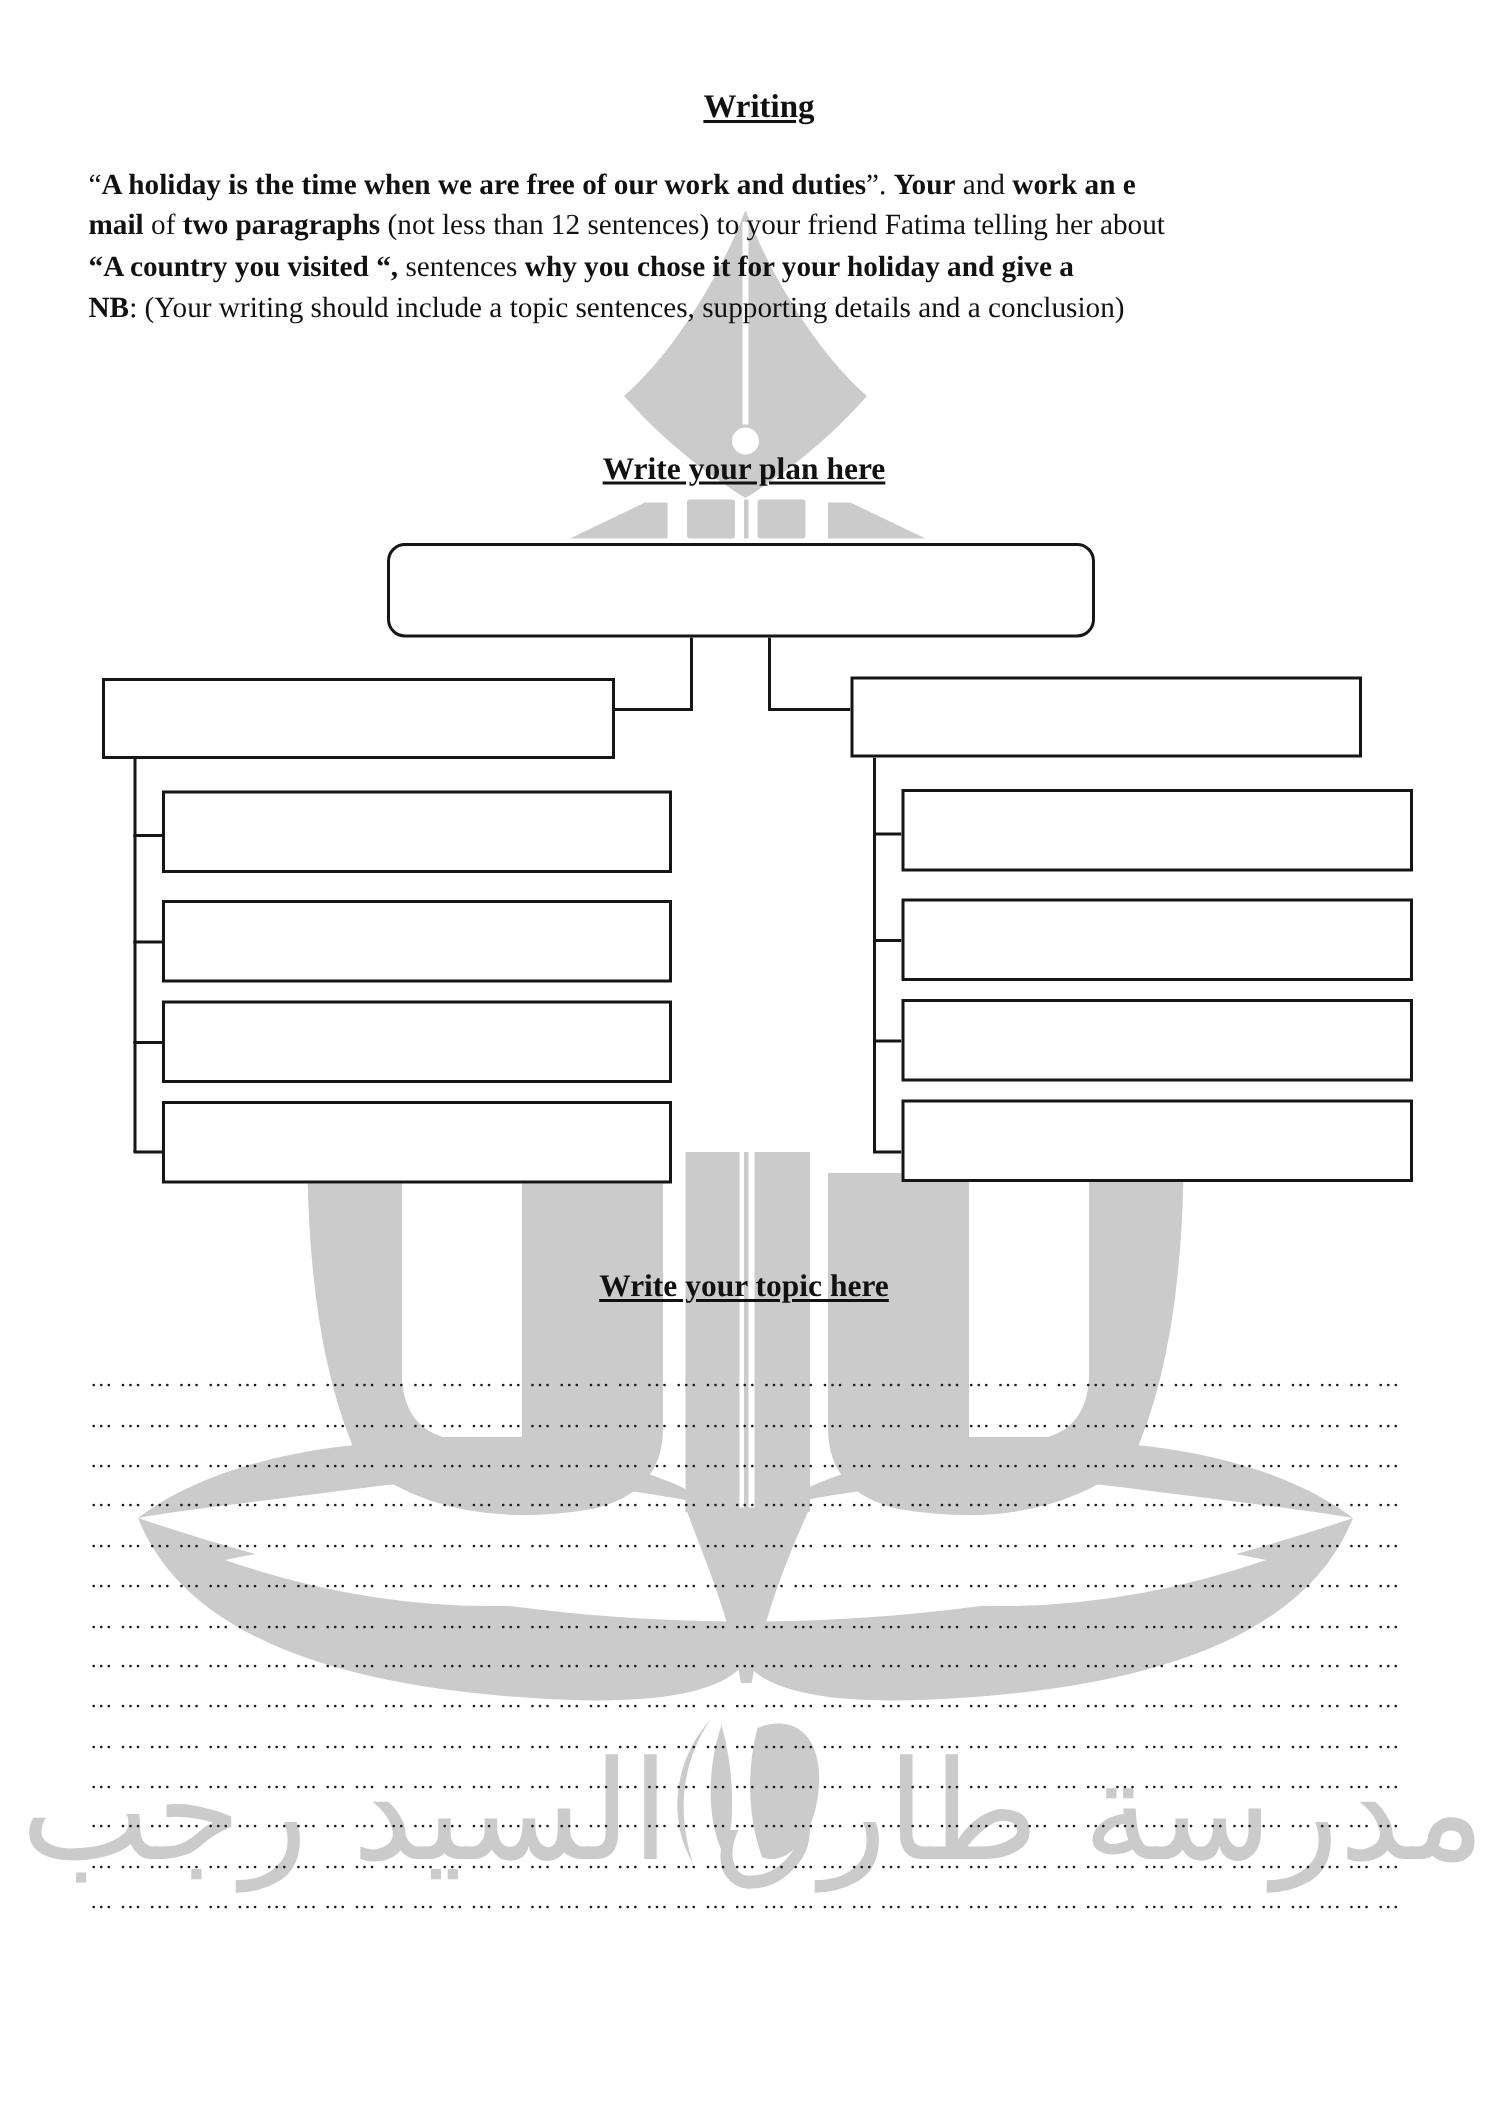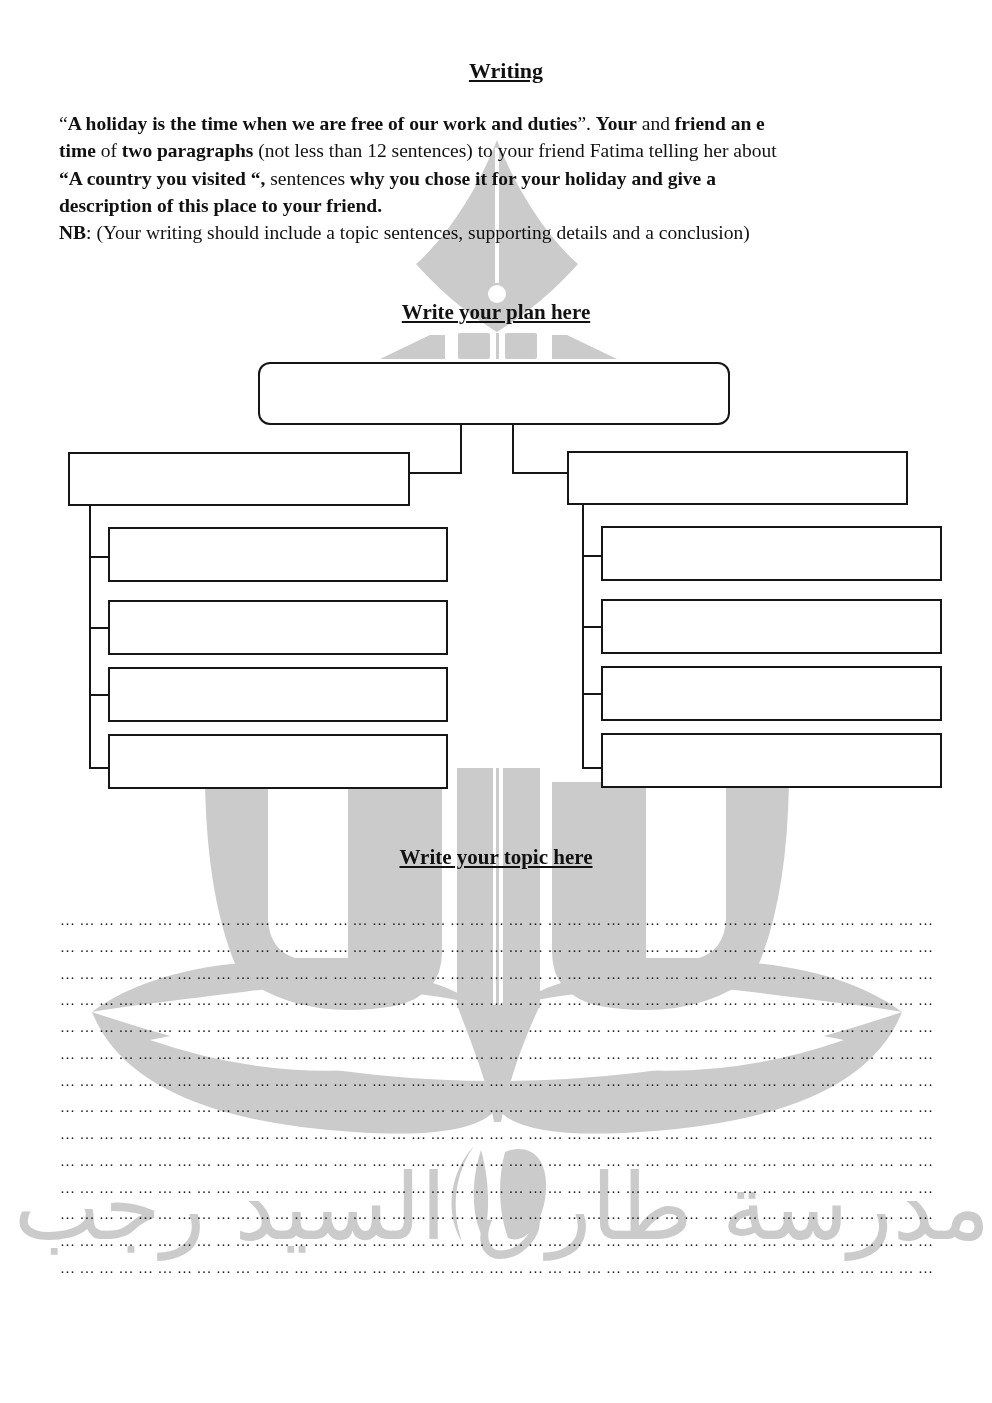--- a/index.html
+++ b/index.html
@@ -72,24 +72,23 @@
       <path class="wm-fill" d="M474 1146 C450 1172 444 1212 462 1242 C450 1205 456 1172 474 1146 Z"></path>
       <path class="wm-fill" d="M481 1150 C471 1180 471 1215 483 1238 C491 1215 489 1178 481 1150 Z"></path>
       <path class="wm-fill" d="M505 1152 C530 1142 548 1158 546 1190 C544 1225 524 1245 508 1238
                                C498 1210 498 1178 505 1152 Z"></path>
     </g>
   </svg>
   <div class="wm-text">مدرسة طارق السيد رجب</div>
 
   <h1 class="title">Writing</h1>
   <div class="instructions">
-      <div class="iline"><span>“</span><span class="b">A holiday is the time when we are free of our work and duties</span><span>”. </span><span class="b">Your</span><span> and </span><span class="b">friend an e</span></div>
-      <div class="iline"><span class="b">time</span><span> of </span><span class="b">two paragraphs</span><span> (not less than 12 sentences) to your friend Fatima telling her about</span></div>
+      <div class="iline"><span>“</span><span class="b">A holiday is the time when we are free of our work and duties</span><span>”. </span><span class="b">Your</span><span> and </span><span class="b">work an e</span></div>
+      <div class="iline"><span class="b">mail</span><span> of </span><span class="b">two paragraphs</span><span> (not less than 12 sentences) to your friend Fatima telling her about</span></div>
       <div class="iline"><span class="b">“A country you visited “,</span><span> sentences </span><span class="b">why you chose it for your holiday and give a</span></div>
-      <div class="iline"><span class="b">description of this place to your friend.</span></div>
       <div class="iline"><span class="b">NB</span><span>: (Your writing should include a topic sentences, supporting details and a conclusion)</span></div>
     </div>
   <h2 class="subhead" id="plan-heading">Write your plan here</h2>
   <h2 class="subhead" id="topic-heading">Write your topic here</h2>
 
   <svg class="connectors" width="992" height="1403" viewBox="0 0 992 1403" aria-hidden="true">
     <g stroke="#161616" stroke-width="2" fill="none">
       <line x1="461" y1="425" x2="461" y2="473"></line>
       <line x1="513" y1="425" x2="513" y2="473"></line>
       <line x1="410" y1="473" x2="462" y2="473"></line>

